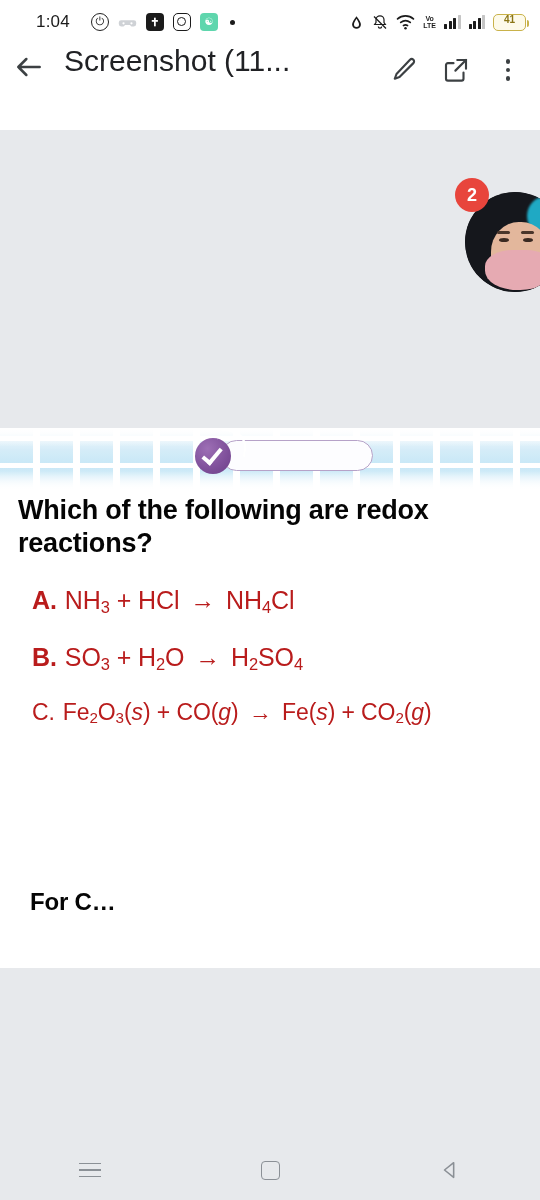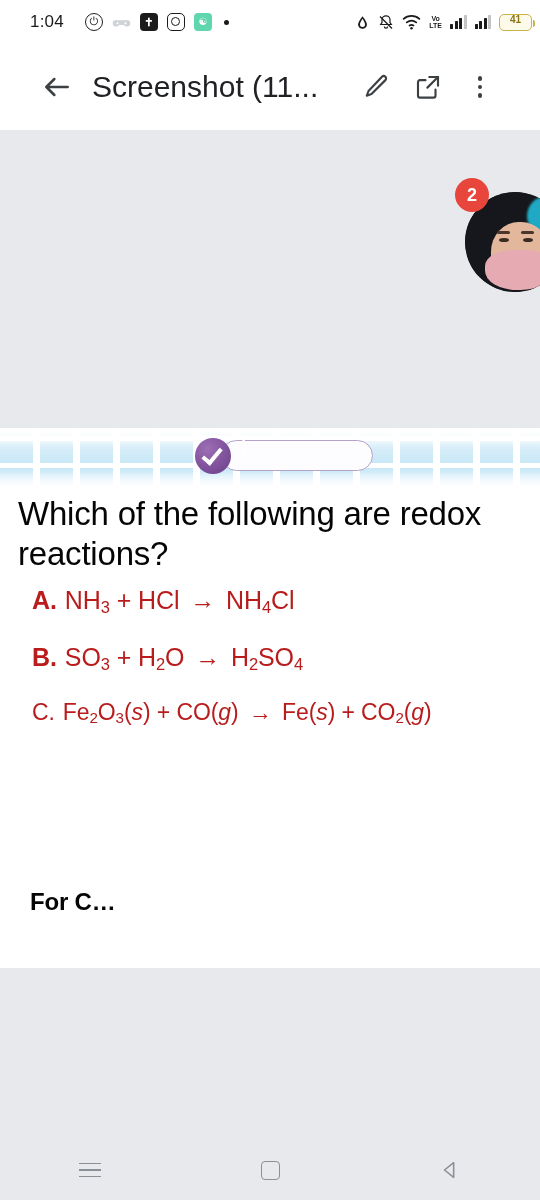--- a/index.html
+++ b/index.html
@@ -9,21 +9,21 @@
     background:#ffffff;
     overflow:hidden;
     position:relative;
   }
 
   
   .statusbar{
     position:absolute; top:0; left:0; width:540px; height:44px;
     background:#ffffff;
     display:flex; align-items:center;
-    padding:0 8px;
+    padding:0 14px;
   }
   .sb-time{
     font-size:17px; color:#1b1b1b; letter-spacing:.2px;
     font-family:"Liberation Sans", sans-serif;
     margin-left:22px; margin-right:12px;
   }
   .sb-left{ display:flex; align-items:center; gap:9px; flex:1; }
   .sb-right{ display:flex; align-items:center; gap:8px; }
   .sb-ico{ display:block; }
 
@@ -55,21 +55,21 @@
   .bars i:nth-child(1){height:5px;}
   .bars i:nth-child(2){height:8px;}
   .bars i:nth-child(3){height:11px;}
   .bars i:nth-child(4){height:14px;background:#c5c5c5;}
 
   .volte{font-size:7px;line-height:7px;color:#1b1b1b;font-weight:bold;text-align:center;}
 
   
   .appbar{
     position:absolute; top:44px; left:0; width:540px; height:86px;
-    background:#ffffff; display:flex; align-items:center; padding:0 34px;
+    background:#ffffff; display:flex; align-items:flex-start; padding:0 6px;
   }
   .ab-back{width:46px;height:46px;display:flex;align-items:center;justify-content:center;cursor:pointer;}
   .ab-title{
     flex:1; font-size:30px; color:#202124; margin-left:12px;
     white-space:nowrap; overflow:hidden;
     font-family:"Liberation Sans", sans-serif;
   }
   .ab-btn{width:52px;height:52px;display:flex;align-items:center;justify-content:center;cursor:pointer;}
   .dots{display:flex;flex-direction:column;gap:4px;align-items:center;}
   .dots i{width:4.5px;height:4.5px;border-radius:50%;background:#3c4043;display:block;}
@@ -156,21 +156,21 @@
   .cp-text{
     position:relative; z-index:4; margin-left:10px;
     font-size:24px; font-weight:bold; letter-spacing:-.3px;
     font-family:"Liberation Sans", sans-serif;
   }
   .cp-a{color:#7b2a55;}
   .cp-b{color:#9a62b4;}
 
   .q-title{
     position:absolute; left:18px; top:66px; width:500px;
-    font-size:33px; font-weight:normal; color:#050505; line-height:1.22;
+    font-size:27px; font-weight:bold; color:#050505; line-height:1.22;
     letter-spacing:-.2px;
   }
 
   .opts{ position:absolute; left:32px; top:158px; width:500px; }
   .opt{
     font-size:25px; color:#b91c1c; margin-bottom:26px;
     white-space:nowrap; letter-spacing:-.1px;
   }
   .opt .lbl{ font-weight:bold; margin-right:8px; }
   .opt sub{ font-size:.66em; vertical-align:-.22em; }

